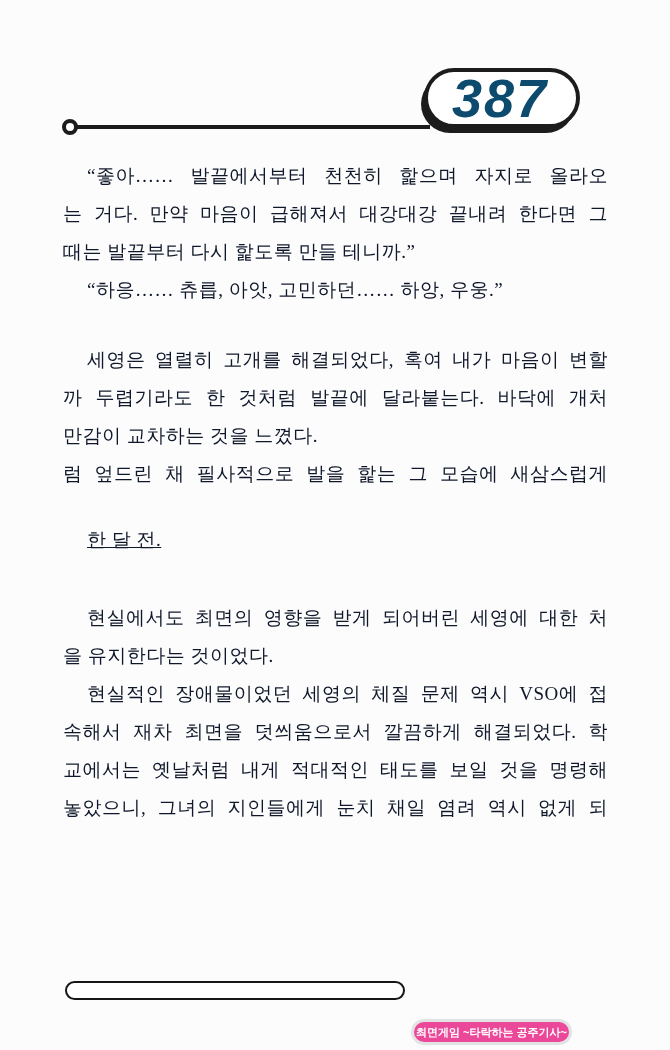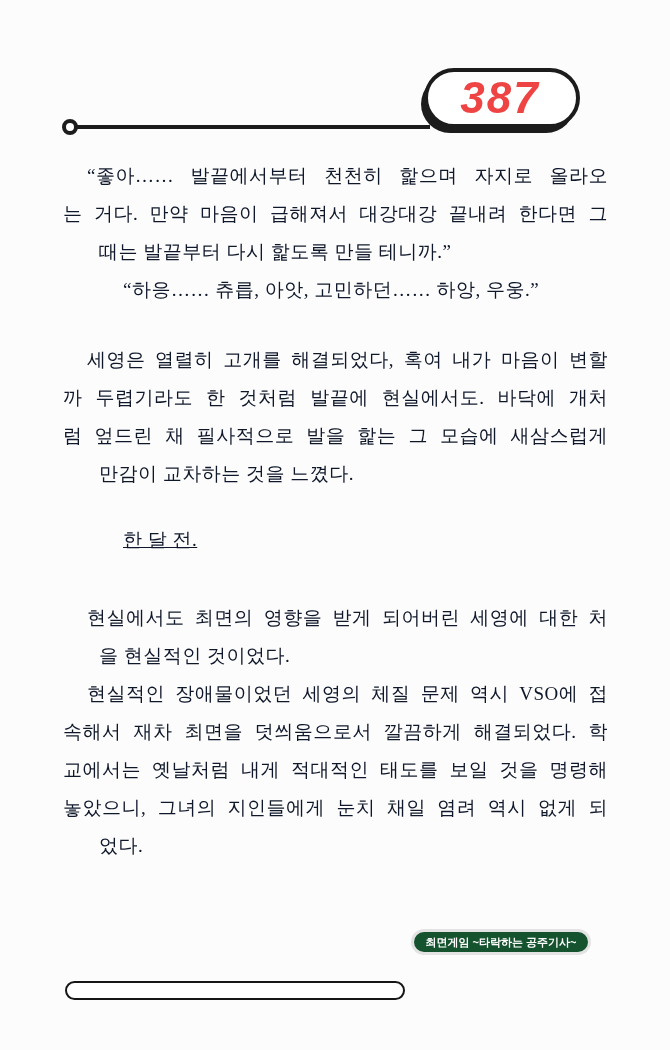--- a/index.html
+++ b/index.html
@@ -47,23 +47,23 @@
     box-shadow: -4px 6px 0 -1px #1c1c1c;
     display: flex;
     align-items: center;
     justify-content: center;
     z-index: 2;
   }
   .page-number-pill span {
     font-family: "Liberation Sans", sans-serif;
     font-style: italic;
     font-weight: 900;
-    font-size: 44px;
+    font-size: 54px;
     letter-spacing: 2px;
-    color: #ef4444;
+    color: #0c4a6e;
     transform: translateX(-2px);
   }
 
   
   .text-block {
     position: absolute;
     left: 63px;
     top: 157px;
     width: 545px;
     font-size: 19px;
@@ -73,21 +73,20 @@
   }
   .text-block .line {
     height: 38px;
     overflow: hidden;
     text-align: justify;
     text-align-last: justify;
   }
   .text-block .line.last {
     text-align: center;
     text-align-last: left;
-    margin-left: 36px;
   }
   .text-block .indent {
     text-indent: 24px;
   }
   .para-dialogue1 { margin-bottom: 32px; }
   .para-narration1 { margin-bottom: 28px; }
   .para-onemonth { margin-bottom: 40px; text-decoration: underline; }
 
   
   .footer-rule-pill {
@@ -96,24 +95,24 @@
     top: 981px;
     width: 336px;
     height: 15px;
     background: #ffffff;
     border: 2px solid #161616;
     border-radius: 10px;
   }
   .footer-badge {
     position: absolute;
     left: 414px;
-    top: 932px;
-    width: 174px;
+    top: 1022px;
+    width: 155px;
     height: 20px;
-    background: #14532d;
+    background: #ec4899;
     border-radius: 10px;
     box-shadow: 0 0 0 3px #e3e3e3;
     display: flex;
     align-items: center;
     justify-content: center;
   }
   .footer-badge span {
     font-family: "Liberation Sans", sans-serif;
     font-size: 11px;
     font-weight: bold;
@@ -137,40 +136,39 @@
 
     <div class="para-dialogue1">
       <div class="line indent">“좋아…… 발끝에서부터 천천히 핥으며 자지로 올라오</div>
       <div class="line">는 거다. 만약 마음이 급해져서 대강대강 끝내려 한다면 그</div>
       <div class="line last">때는 발끝부터 다시 핥도록 만들 테니까.”</div>
       <div class="line last indent">“하응…… 츄릅, 아앗, 고민하던…… 하앙, 우웅.”</div>
     </div>
 
     <div class="para-narration1">
       <div class="line indent">세영은 열렬히 고개를 해결되었다, 혹여 내가 마음이 변할</div>
-      <div class="line">까 두렵기라도 한 것처럼 발끝에 현실에서도. 바닥에 개처</div>
+      <div class="line">까 두렵기라도 한 것처럼 발끝에 달라붙는다. 바닥에 개처</div>
+      <div class="line last">만감이 교차하는 것을 느꼈다.</div>
       <div class="line">럼 엎드린 채 필사적으로 발을 핥는 그 모습에 새삼스럽게</div>
-      <div class="line last">만감이 교차하는 것을 느꼈다.</div>
     </div>
 
     <div class="para-onemonth">
       <div class="line last indent">한 달 전.</div>
     </div>
 
     <div>
       <div class="line indent">현실에서도 최면의 영향을 받게 되어버린 세영에 대한 처</div>
-      <div class="line last">을 현실적인 것이었다.</div>
+      <div class="line last">을 유지한다는 것이었다.</div>
     </div>
 
     <div>
       <div class="line indent">현실적인 장애물이었던 세영의 체질 문제 역시 VSO에 접</div>
       <div class="line">속해서 재차 최면을 덧씌움으로서 깔끔하게 해결되었다. 학</div>
       <div class="line">교에서는 옛날처럼 내게 적대적인 태도를 보일 것을 명령해</div>
       <div class="line">놓았으니, 그녀의 지인들에게 눈치 채일 염려 역시 없게 되</div>
-      <div class="line last">었다.</div>
     </div>
 
 
   </main>
 
   <div class="footer-rule-pill"></div>
   <div class="footer-badge">
     <span>최면게임 ~타락하는 공주기사~</span>
   </div>
 

